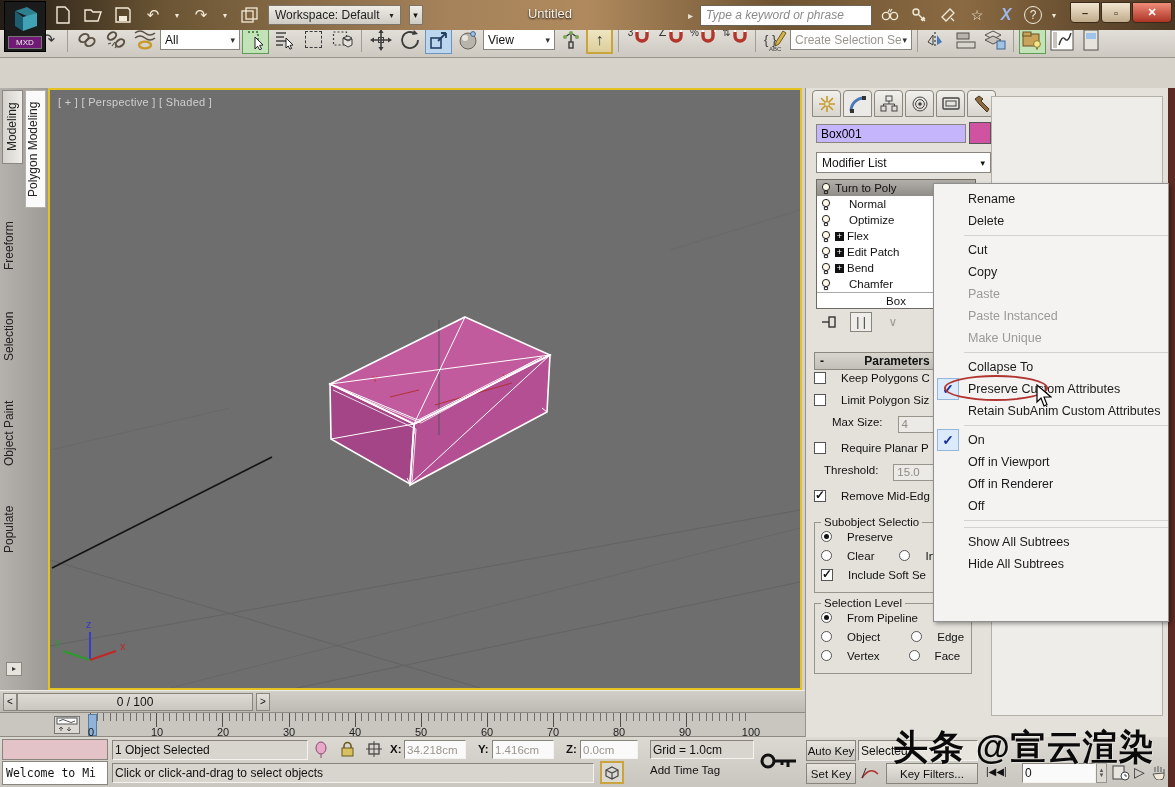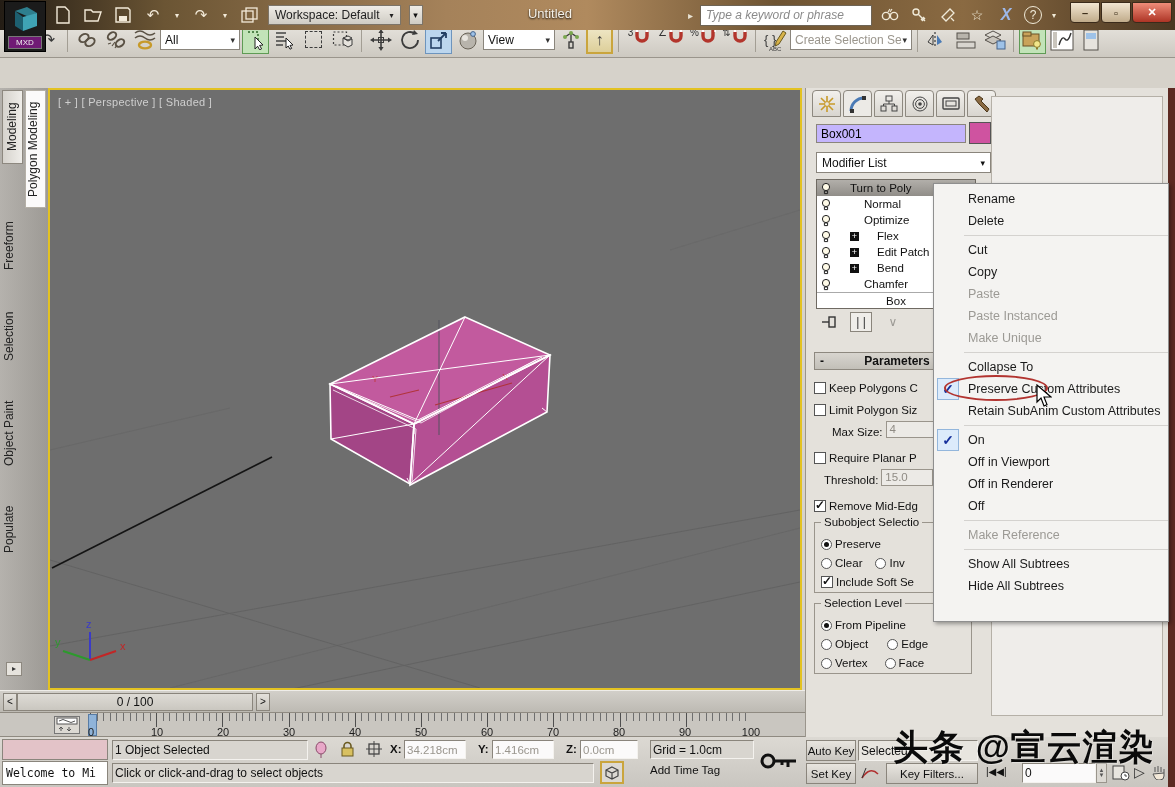--- a/index.html
+++ b/index.html
@@ -60,32 +60,32 @@
   .fmarker{position:absolute;left:88px;top:1px;width:9px;height:22px;background:#8fb3d9;border:1px solid #587ca5}
   
   #cmdpanel{left:805px;top:88px;width:363px;height:649px;background:#e4e1db;border-left:1px solid #9a958c}
   .ctabs{position:absolute;left:6px;top:2px;display:flex;gap:2px}
   .ctab{width:29px;height:27px;background:linear-gradient(#f2f0ec,#d8d5cf);border:1px solid #8d887f;border-radius:4px 4px 0 0;display:flex;align-items:center;justify-content:center}
   .ctab.active{background:#eceae6}
   #objname{position:absolute;left:10px;top:36px;width:150px;height:19px;background:#c4b5fd;border:1px solid #8a857c;font-size:12px;padding:0 4px;font-family:"Liberation Sans",sans-serif}
   #colorswatch{position:absolute;left:163px;top:34px;width:22px;height:22px;border:1px solid #555}
   .modlist{position:absolute;left:10px;top:64px;width:175px;height:21px;background:#fff;border:1px solid #8a857c;display:flex;align-items:center;justify-content:space-between;padding:0 5px}
   .stack{position:absolute;left:10px;top:91px;width:160px;background:#fff;border:1px solid #6f6a62}
-  .srow{height:16px;display:flex;align-items:center;gap:18px;padding-left:3px;font-size:11.5px}
+  .srow{height:16px;display:flex;align-items:center;gap:3px;padding-left:3px;font-size:11.5px}
   .srow.sel{background:linear-gradient(#b2afaa,#908d88)}
   .srow.base{justify-content:center;padding-left:0;border-top:1px solid #aaa}
   .plusbox{width:9px;height:9px;background:#111;color:#fff;font-size:9px;line-height:8px;text-align:center;flex:0 0 auto}
   .stacktools{position:absolute;left:12px;top:224px;display:flex;gap:10px;align-items:center}
   .stool{width:22px;height:20px;display:flex;align-items:center;justify-content:center;border:1px solid transparent;color:#333;font-size:12px}
   .stool.on{border:1px solid #8a857c;background:#efede9}
   .rollout{position:absolute;left:8px;top:264px;width:152px;height:18px;background:linear-gradient(#d8d5cf,#c2bfb8);border:1px solid #8d887f;display:flex;align-items:center}
   .rollout .minus{width:14px;text-align:center;font-weight:bold}
   .rollout .rtitle{flex:1;text-align:center;font-weight:bold;font-size:12px}
   .params{position:absolute;left:8px;top:284px;width:158px;font-size:11.5px;color:#111}
-  .prow{display:flex;align-items:flex-end;gap:3px;height:22px;white-space:nowrap;overflow:hidden}
+  .prow{display:flex;align-items:flex-start;gap:15px;height:22px;white-space:nowrap;overflow:hidden}
   .cb{width:12px;height:12px;background:#fff;border:1px solid #555;flex:0 0 auto;position:relative}
   .cb.on::after{content:"✓";position:absolute;left:0;top:-3px;font-size:12px;font-weight:bold}
   .radio{width:11px;height:11px;border-radius:50%;background:#fff;border:1px solid #555;flex:0 0 auto;position:relative}
   .radio.on::after{content:"";position:absolute;left:2px;top:2px;width:5px;height:5px;border-radius:50%;background:#111}
   .spinfield{width:52px;height:17px;background:#eceae6;border:1px solid #9a958c;color:#8f8b84;padding:0 3px;line-height:15px;position:relative}
   .spin{width:11px;height:17px;border:1px solid #9a958c;background:#dcd9d3;font-size:6px;color:#555;display:flex;flex-direction:column;align-items:center;justify-content:center;line-height:5px}
   .group{border:1px solid #9a958c;position:relative;padding:8px 4px 4px 6px;margin-top:10px}
   .grouplabel{position:absolute;left:6px;top:-7px;background:#e4e1db;padding:0 3px;font-size:11.5px}
   .emptycol{position:absolute;left:185px;top:8px;width:172px;height:620px;background:#efedea;border:1px solid #b5b0a7}
   #rightstrip{left:1168px;top:88px;width:7px;height:699px;background:#5c2a22}
@@ -677,21 +677,20 @@
   <div class="cmrow">Retain SubAnim Custom Attributes</div>
   <div class="cmsep"></div>
   <div class="cmrow">
       <span class="cmcheck">✓</span>
       <span>On</span>
     </div>
   <div class="cmrow">Off in Viewport</div>
   <div class="cmrow">Off in Renderer</div>
   <div class="cmrow">Off</div>
   <div class="cmsep"></div>
-  <div class="cmrow gray">Make Reference</div>
   <div class="cmsep"></div>
   <div class="cmrow">Show All Subtrees</div>
   <div class="cmrow">Hide All Subtrees</div>
 </div>
 <div id="red-ellipse" class="abs"></div>
 <svg id="cursor" class="abs" width="16" height="24" viewBox="0 0 16 24">
     <path d="M1 1v17l4-4 3 8 3-1.4L8 13h7z" fill="#fff" stroke="#000" stroke-width="1.2"></path>
   </svg>
 
 <div id="statusbar" class="abs">

